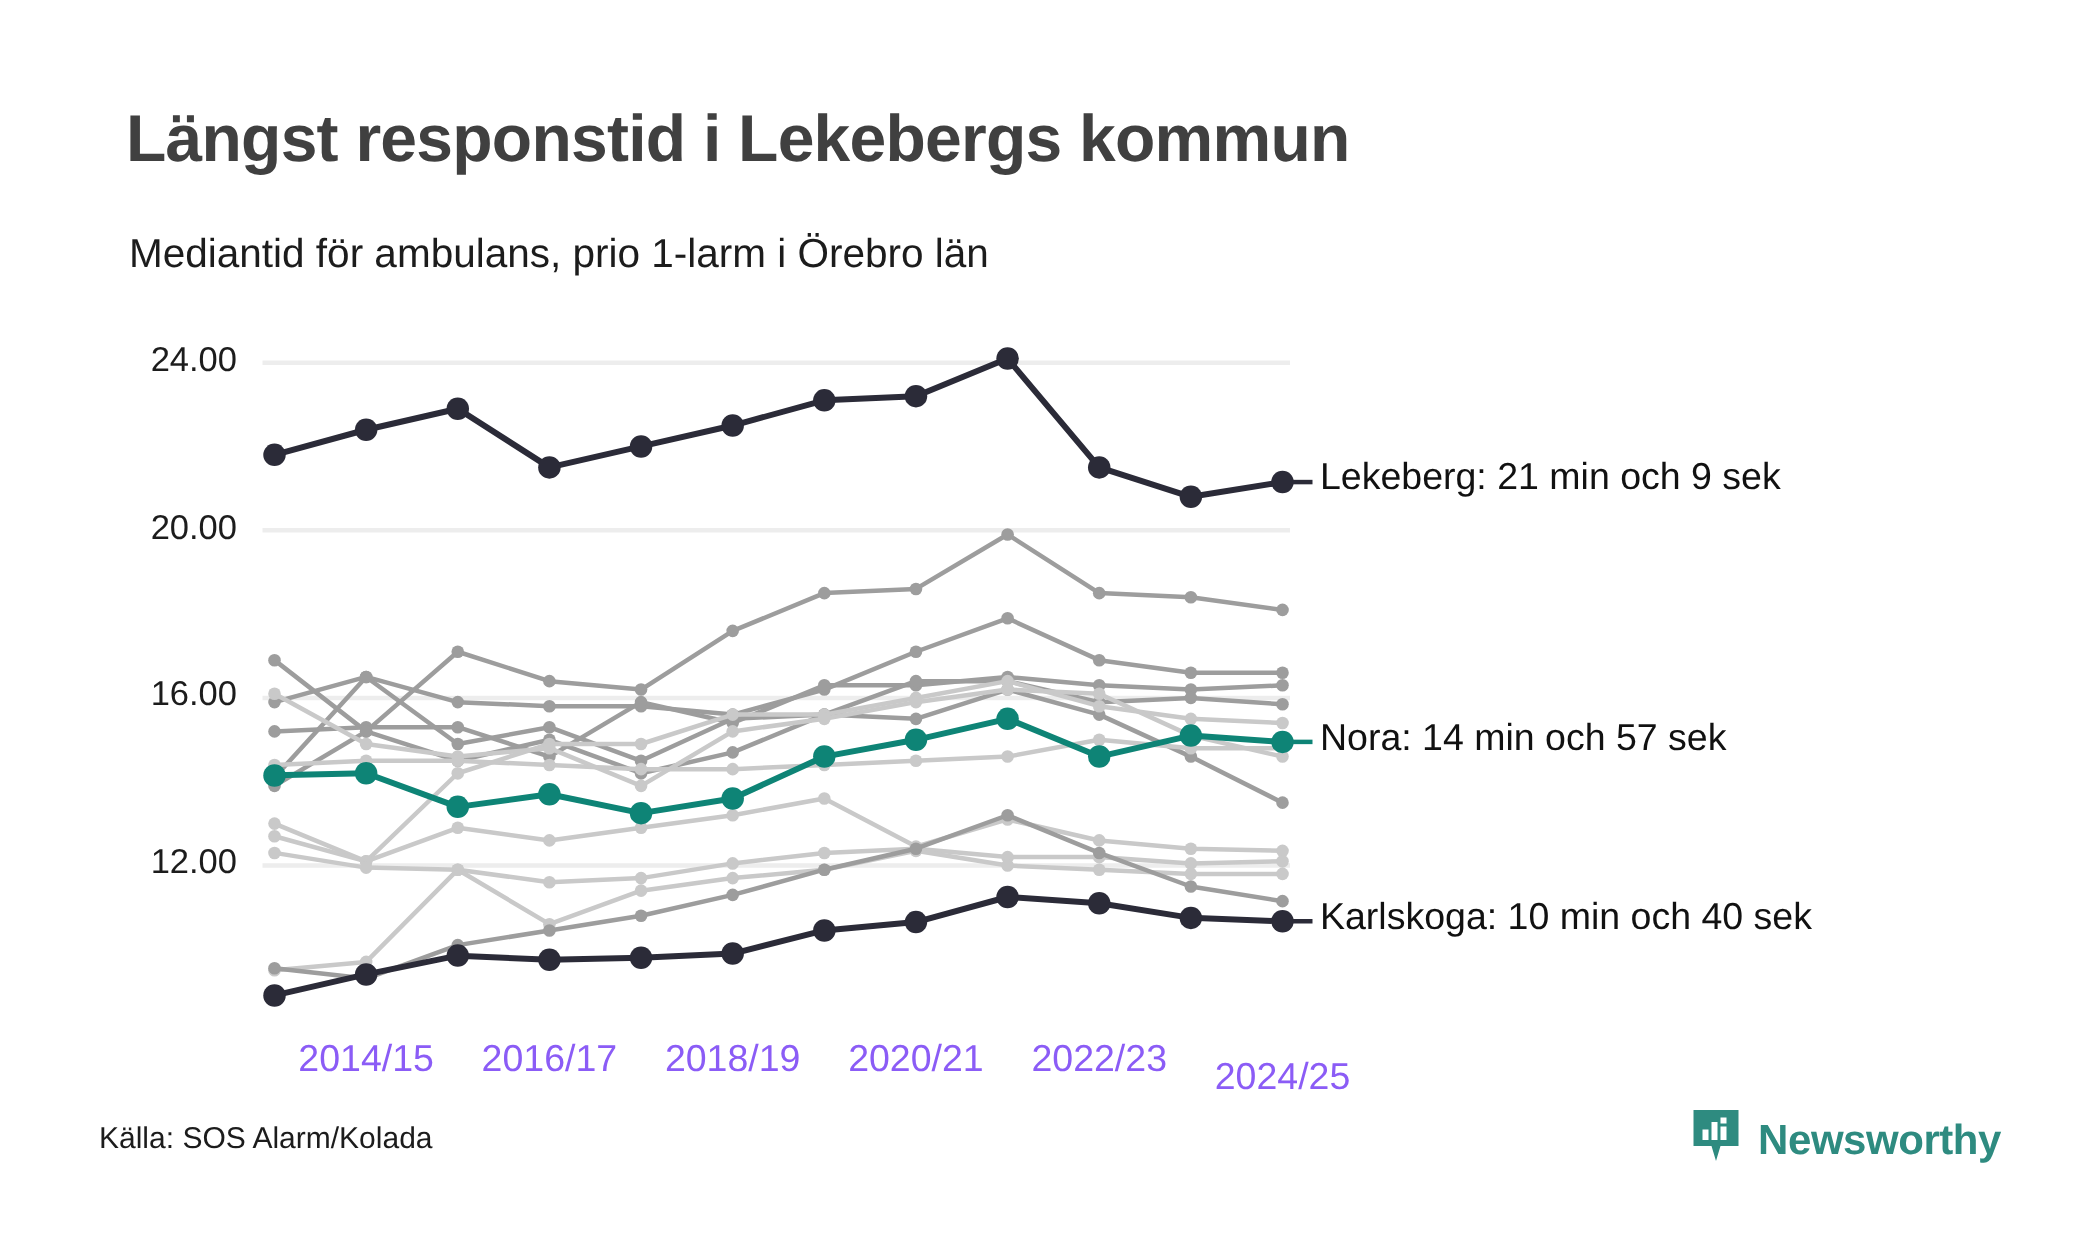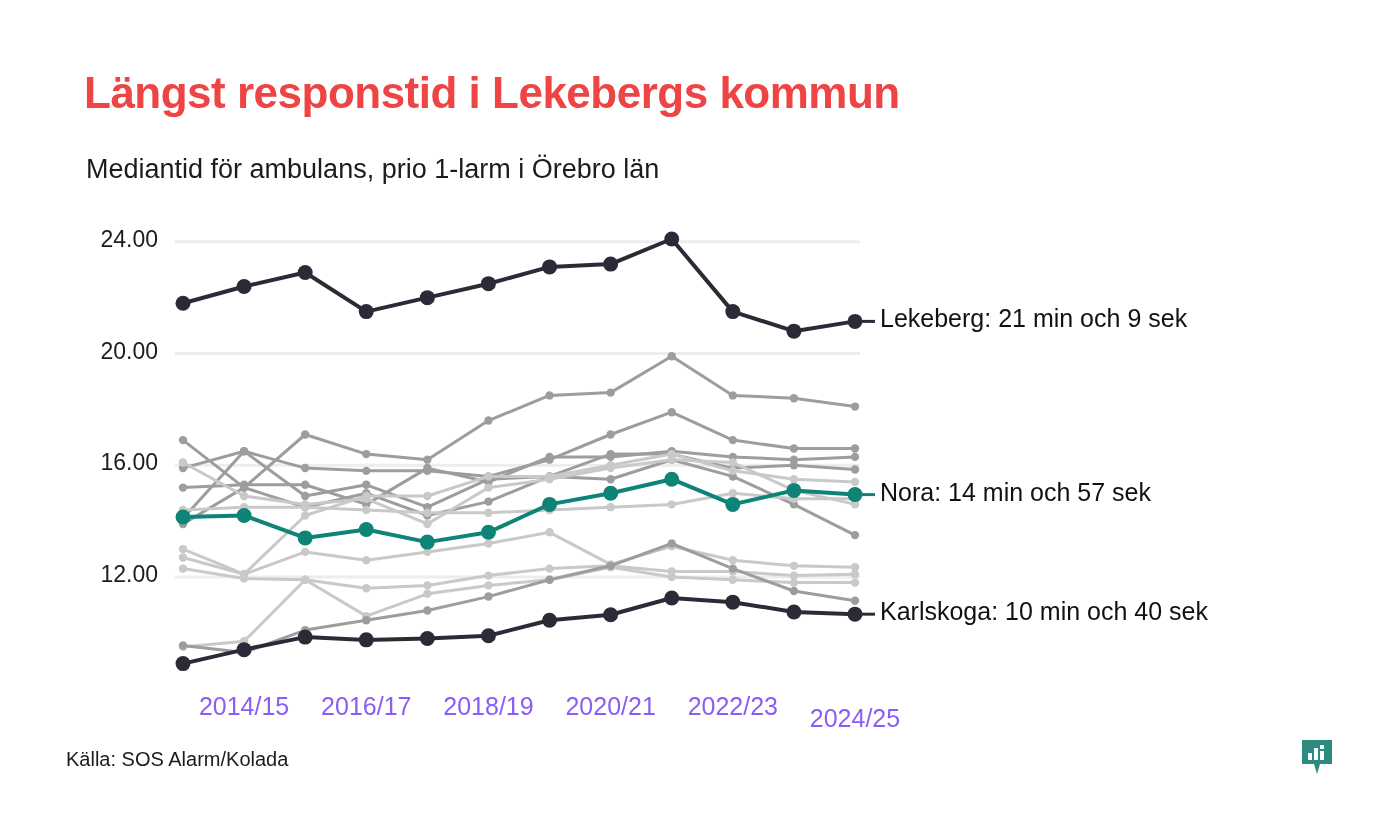--- a/index.html
+++ b/index.html
@@ -22,21 +22,21 @@
     height: 840px;
     background: #ffffff;
   }
   #chart-title {
     position: absolute;
     left: 84px;
     top: 68px;
     font-size: 44px;
     font-weight: bold;
     letter-spacing: -0.5px;
-    color: #ef4444;
+    color: #404040;
     white-space: nowrap;
   }
   #chart-subtitle {
     position: absolute;
     left: 86px;
     top: 154px;
     font-size: 27px;
     font-weight: normal;
     color: #1c1c1c;
     white-space: nowrap;
@@ -345,15 +345,16 @@
   <div id="brand-logo">
     <span>
       <svg width="34" height="38" viewBox="0 0 34 38">
         <path d="M2 2 H32 V26 H20 L17 36 L14 26 H2 Z" fill="#2e8b80"></path>
         <rect x="8" y="15" width="4" height="7" fill="#ffffff"></rect>
         <rect x="14" y="10" width="4" height="12" fill="#ffffff"></rect>
         <rect x="20" y="13" width="4" height="9" fill="#ffffff"></rect>
         <rect x="20" y="7" width="4" height="4" fill="#ffffff"></rect>
       </svg>
     </span>
+    <span id="brand-name">Newsworthy</span>
   </div>
 
 </div>
 
 </body></html>

